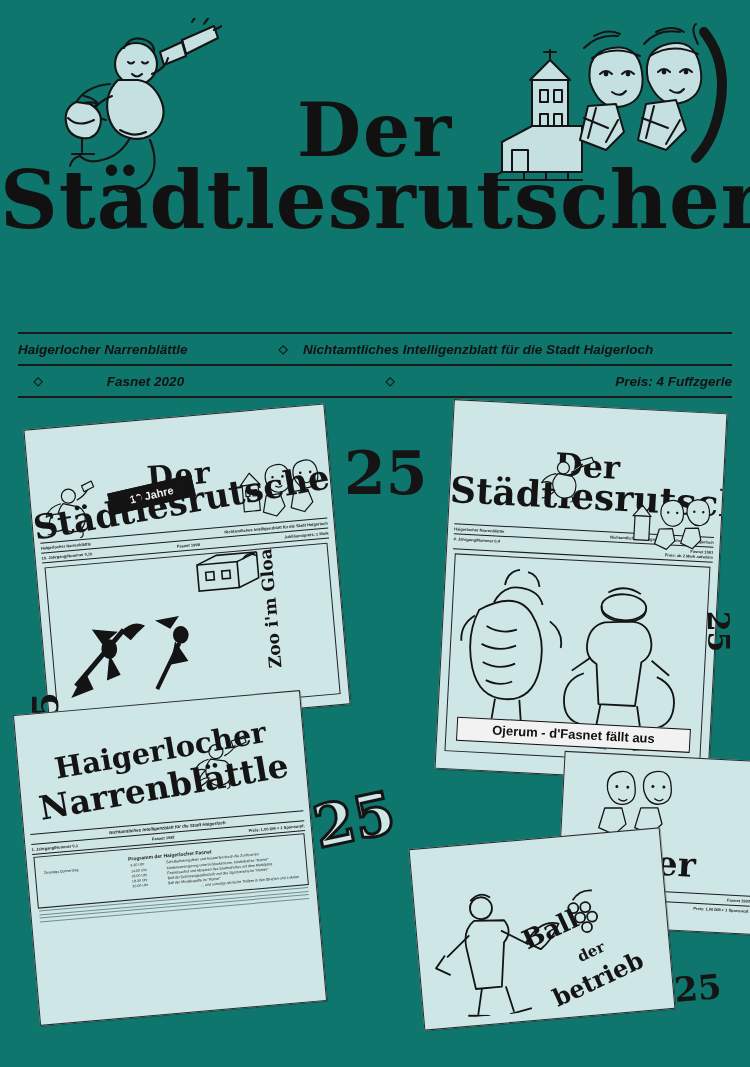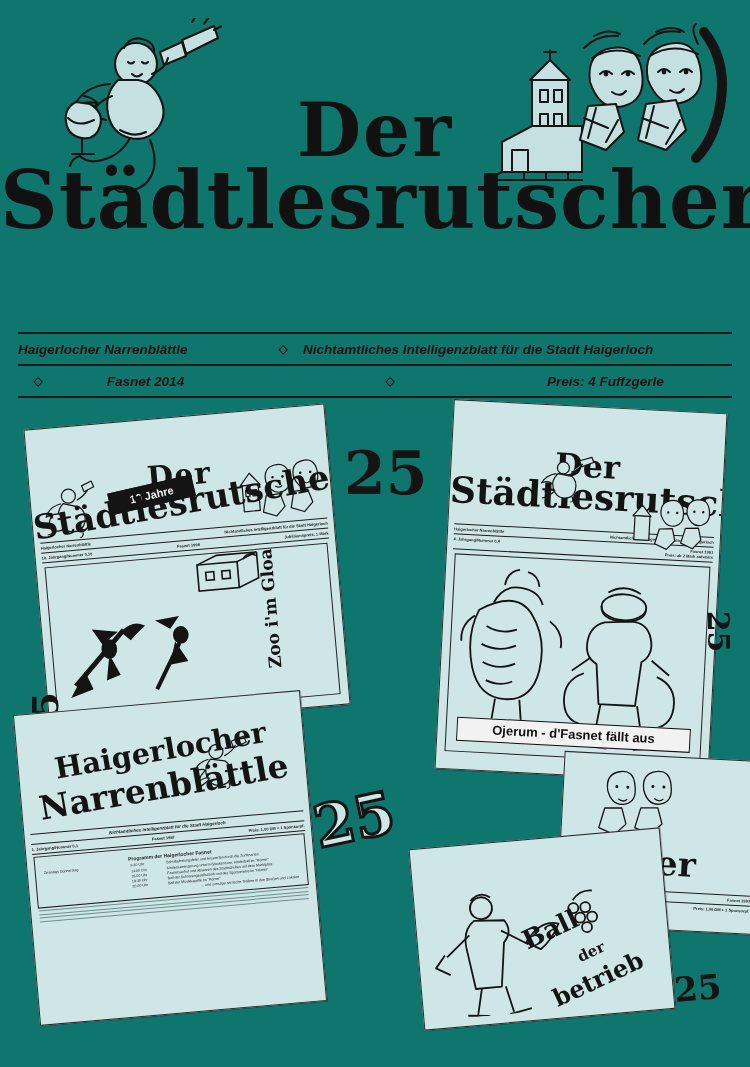--- a/index.html
+++ b/index.html
@@ -83,21 +83,21 @@
     font-style: italic;
     color: #111;
   }
   .bar .left   { flex: 0 0 245px; text-align: left; }
   .bar .dia1   { flex: 0 0 40px; text-align: center; font-style: normal; font-size: 12px; }
   .bar .mid    { flex: 1 1 auto; text-align: left; }
   .bar2 .left  { flex: 0 0 245px; text-align: left; }
   .bar2 .dia1  { flex: 0 0 40px;  text-align: center; font-style: normal; font-size: 12px; }
   .bar2 .mid   { flex: 0 0 175px; text-align: center; }
   .bar2 .dia2  { flex: 1 1 auto;  text-align: center; font-style: normal; font-size: 12px; }
-  .bar2 .right { flex: 0 0 185px; }
+  .bar2 .right { flex: 0 0 185px; text-align: right; }
   
   .collage {
     position: relative;
     margin: 8px 14px 0 14px;
     height: 610px;
   }
   .mini {
     position: absolute;
     background: #cfe6e6;
     border: 1.5px solid #2a2a2a;
@@ -292,21 +292,21 @@
 
   <div class="rule"></div>
   <div class="bar">
     <span class="left">Haigerlocher Narrenblättle</span>
     <span class="dia1">◇</span>
     <span class="mid">Nichtamtliches Intelligenzblatt für die Stadt Haigerloch</span>
   </div>
   <div class="rule"></div>
   <div class="bar bar2">
     <span class="dia1">◇</span>
-    <span class="mid">Fasnet 2014</span>
+    <span class="mid">Fasnet 2020</span>
     <span class="dia2">◇</span>
     <span class="right">Preis:   4 Fuffzgerle</span>
   </div>
   <div class="rule"></div>
 
   <div class="collage">
 
     <div class="mini rot-m5" style="left:22px; top:10px; width:300px; height:300px;">
       <div class="mini-inner">
 

